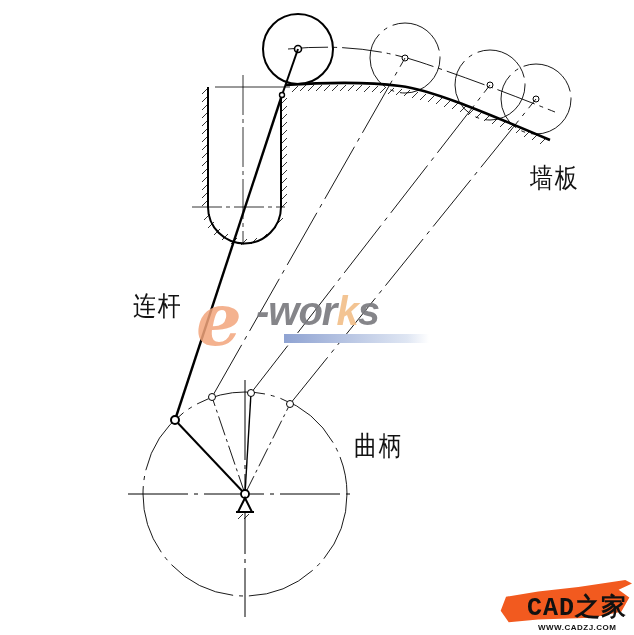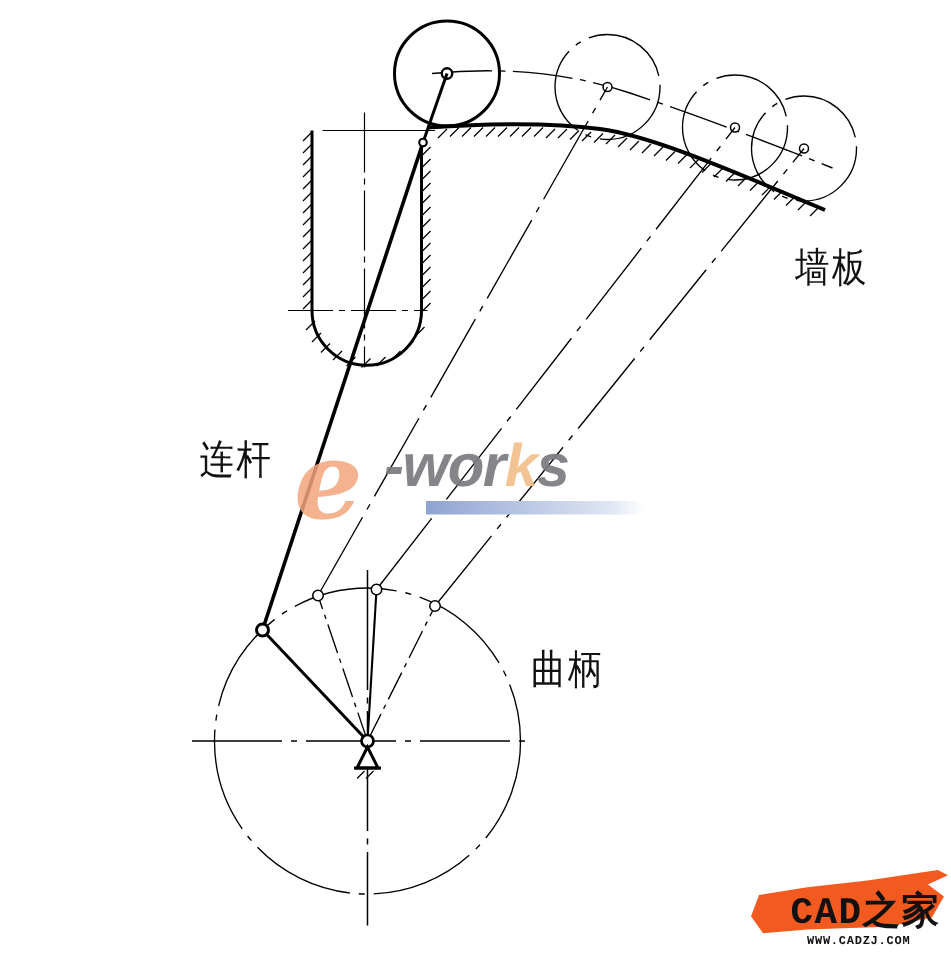--- a/index.html
+++ b/index.html
@@ -7,21 +7,21 @@
   #canvas { position: absolute; left: 0; top: 0; width: 634px; height: 635px; }
   .label { position: absolute; font-family: "DejaVu Serif", serif; font-size: 27px; color: #111; letter-spacing: 2px; font-weight: normal; transform: scaleX(0.85); transform-origin: left top; }
   .wm { position: absolute; left: 196px; top: 283px; width: 240px; height: 66px; pointer-events: none; }
   .wm-e { position: absolute; left: 0; top: -6px; font-family: "DejaVu Serif", serif; font-style: italic; font-weight: bold; font-size: 72px; color: #f3a57c; opacity: 0.85; }
   .wm-works { position: absolute; left: 60px; top: 6px; font-family: Liberation Sans, sans-serif; font-style: italic; font-weight: bold; font-size: 40px; color: #7b7b80; opacity: 0.92; letter-spacing: -1px; }
   .wm-k { color: #f2c08a; }
   .wm-bar { position: absolute; left: 88px; top: 51px; width: 145px; height: 9px; background: linear-gradient(90deg, #8fa3d2, #dfe6f3 85%, #ffffff); }
   .cad { position: absolute; left: 498px; top: 576px; width: 136px; height: 59px; }
   .cad-swoosh { position: absolute; left: 0; top: 4px; width: 134px; height: 44px; background: #f25a1f; clip-path: polygon(2% 70%, 6% 38%, 30% 26%, 60% 16%, 95% 0%, 100% 8%, 90% 22%, 98% 40%, 92% 72%, 70% 86%, 30% 90%, 8% 96%); }
   .cad-text { position: absolute; left: 8px; top: 14px; font-family: Liberation Mono, monospace; font-weight: bold; font-size: 25px; color: #111; letter-spacing: 1px; margin-left: 21px; }
-  .cad-url { position: absolute; left: 40px; top: 47px; font-family: Liberation Mono, monospace; font-weight: bold; font-size: 8px; color: #111; letter-spacing: 0.5px; }
+  .cad-url { position: absolute; left: 40px; top: 47px; font-family: Liberation Sans, sans-serif; font-weight: bold; font-size: 8px; color: #111; letter-spacing: 0.5px; }
 </style>
 </head>
 <body>
 
 <svg id="canvas" viewBox="0 0 634 635" xmlns="http://www.w3.org/2000/svg">
   <defs>
     <pattern id="hatch" width="6" height="6" patternUnits="userSpaceOnUse">
       <line x1="0" y1="6" x2="6" y2="0" stroke="#000" stroke-width="0.8"></line>
     </pattern>
   </defs>

